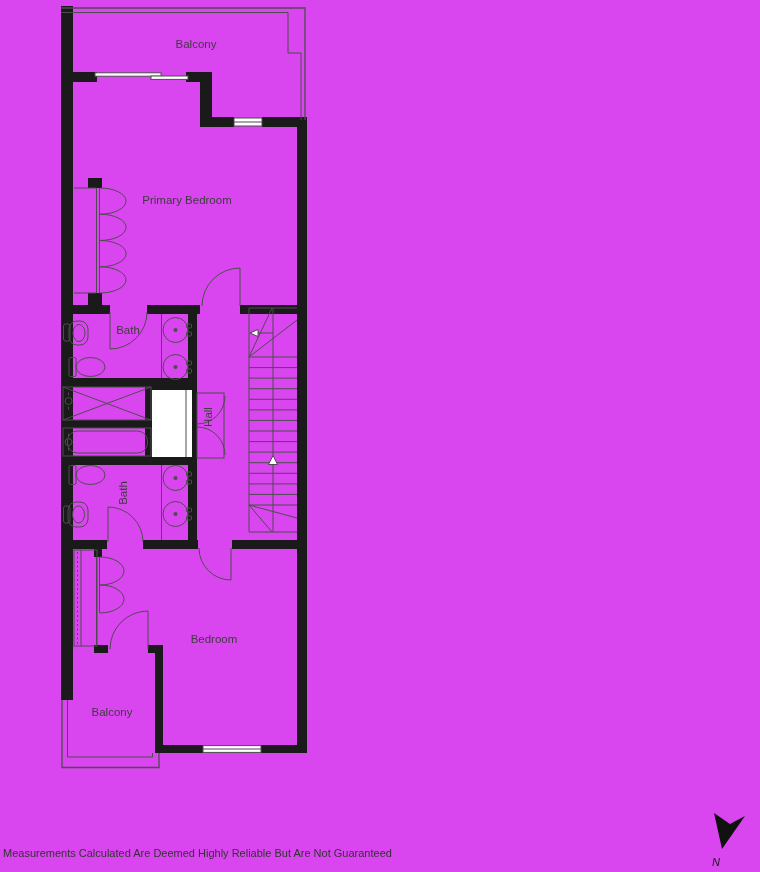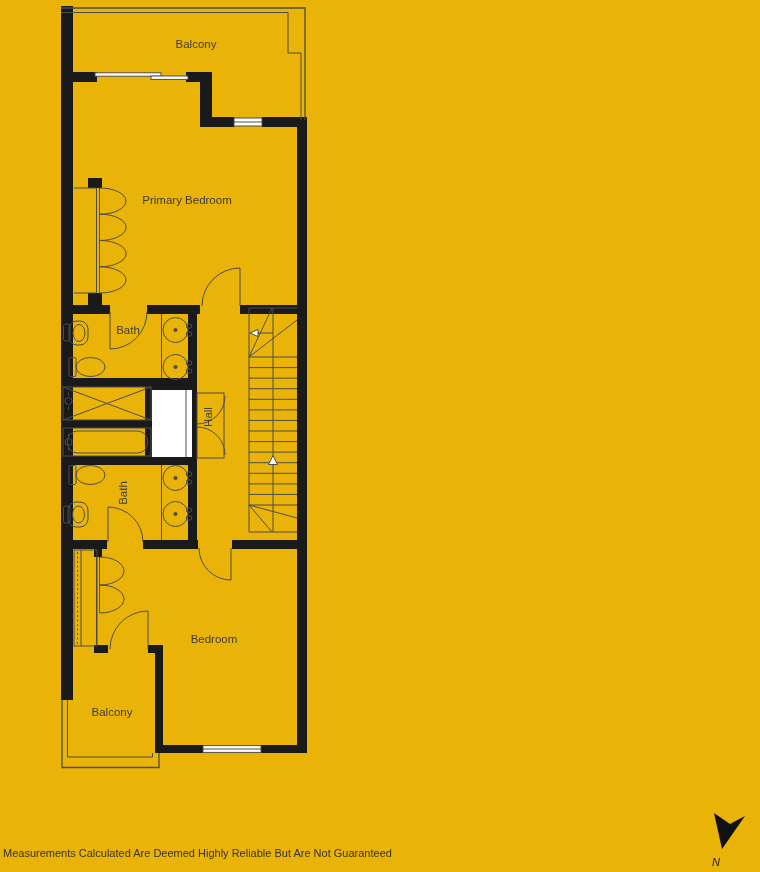--- a/index.html
+++ b/index.html
@@ -1,16 +1,16 @@
 <!DOCTYPE html>
 <html><head>
 <meta charset="utf-8">
 <style>
   html,body{margin:0;padding:0;background:#ffffff;}
-  .canvas{position:relative;width:760px;height:872px;background:#eab308;overflow:hidden;
+  .canvas{position:relative;width:760px;height:872px;background:#d946ef;overflow:hidden;
           font-family:"Liberation Sans", sans-serif;}
   svg{position:absolute;inset:0;}
   text{font-family:"Liberation Sans", sans-serif;}
   .room-label{font-size:11.5px;fill:#3d3d3d;}
   .disclaimer{font-size:11px;fill:#333333;}
   .north-label{font-size:11px;font-style:italic;fill:#1a1a1a;}
 </style>
 </head>
 <body>
 

